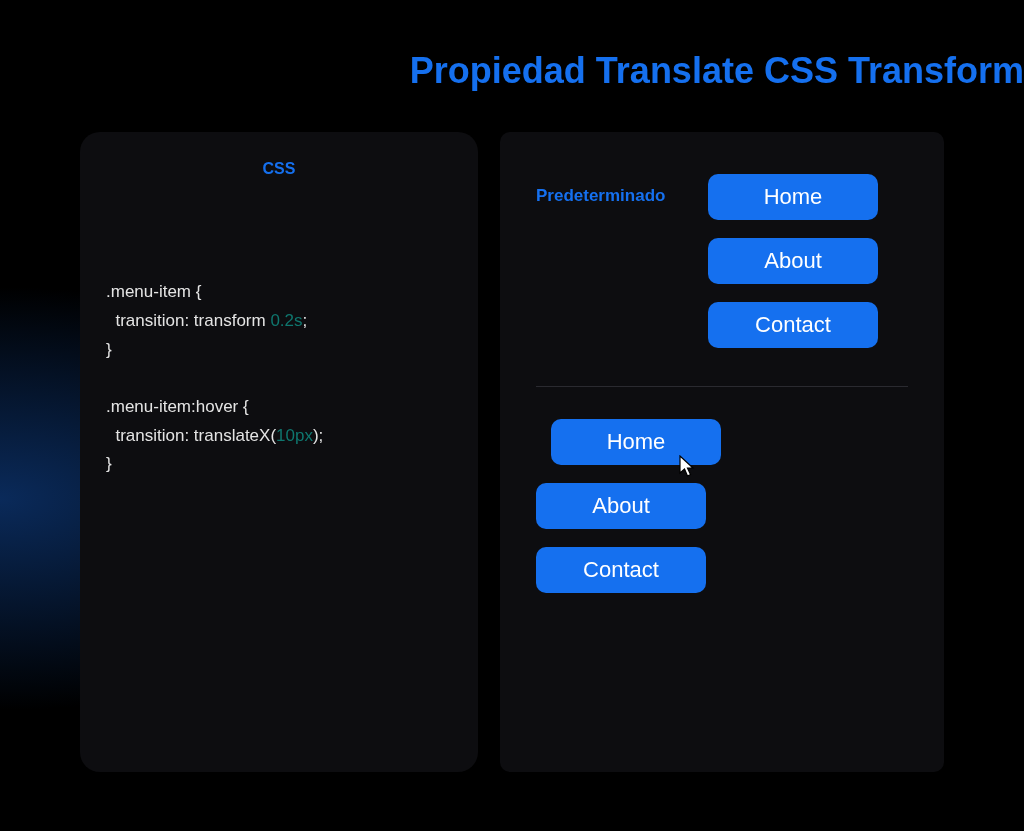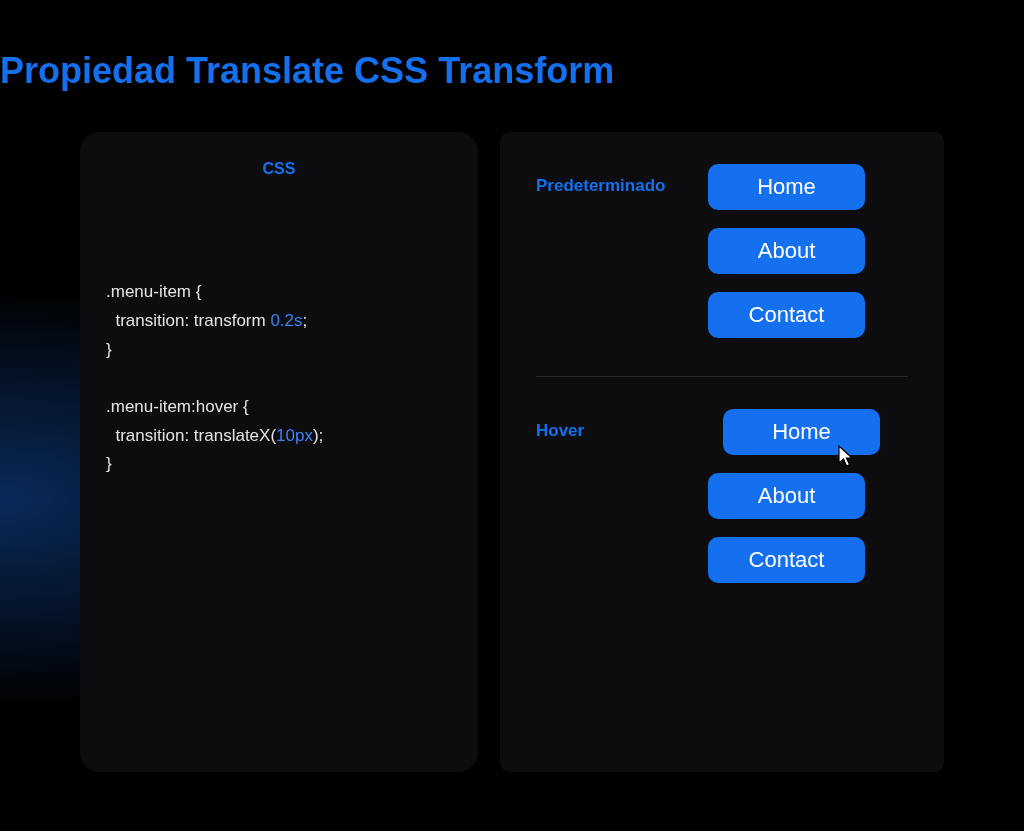--- a/index.html
+++ b/index.html
@@ -6,21 +6,21 @@
     
     body {
       width: 1024px;
       height: 831px;
       background: radial-gradient(ellipse at 0% 60%, #0a2a5a 0%, #000000 30%);
       font-family: -apple-system, BlinkMacSystemFont, 'Segoe UI', Helvetica, Arial, sans-serif;
       overflow: hidden;
     }
     
     .page-title {
-      text-align: left;
+      text-align: right;
       color: #1570ef;
       font-size: 36px;
       font-weight: 700;
       padding-top: 50px;
       padding-bottom: 40px;
     }
     
     .panels {
       display: flex;
       gap: 22px;
@@ -34,41 +34,41 @@
       height: 640px;
     }
     
     .panel-left {
       flex: 0 0 398px;
       padding: 28px 26px;
     }
     
     .panel-right {
       flex: 1;
-      padding: 32px 36px;
+      padding: 42px 36px;
       border-radius: 10px;
     }
     
     .css-label {
       color: #1570ef;
       font-size: 16px;
       font-weight: 700;
       text-align: center;
       margin-bottom: 100px;
     }
     
     .code-block {
       font-family: Liberation Sans, sans-serif;
       font-size: 17px;
       line-height: 1.7;
       color: #e4e4e4;
     }
     
     .code-line { white-space: pre; }
-    .code-value { color: #3b82f6; margin-top: 24px; }
+    .code-value { color: #0f766e; margin-top: 24px; }
     .code-block-spacer { height: 28px; }
     
     .demo-section {
       display: flex;
       align-items: flex-start;
       gap: 18px;
       padding-bottom: 32px;
     }
     
     .demo-label {
@@ -88,21 +88,21 @@
     
     .menu-button {
       background: #1570ef;
       color: #ffffff;
       font-size: 22px;
       font-weight: 500;
       padding: 10px 30px;
       border-radius: 10px;
       border: none;
       cursor: pointer;
-      width: 157px;
+      width: 170px;
       text-align: center;
     }
     
     .menu-button.shifted {
       transform: translateX(15px);
       position: relative;
     }
     
     .cursor-icon {
       position: absolute;
@@ -149,21 +149,20 @@
       <div class="buttons-col">
         <button class="menu-button">Home</button>
         <button class="menu-button">About</button>
         <button class="menu-button">Contact</button>
       </div>
     </div>
 
     <hr class="divider">
 
     <div class="demo-section">
-      <div class="demo-label">Hover</div>
       <div class="buttons-col">
         <button class="menu-button shifted">
           <span>Home</span>
           <svg class="cursor-icon" viewBox="0 0 18 24">
             <path d="M 1 1 L 1 18 L 5.5 14 L 8.5 21 L 11.5 19.5 L 8.5 13 L 14 13 Z" fill="#ffffff" stroke="#000000" stroke-width="1.2"></path>
           </svg>
         </button>
         <button class="menu-button">About</button>
         <button class="menu-button">Contact</button>
       </div>

